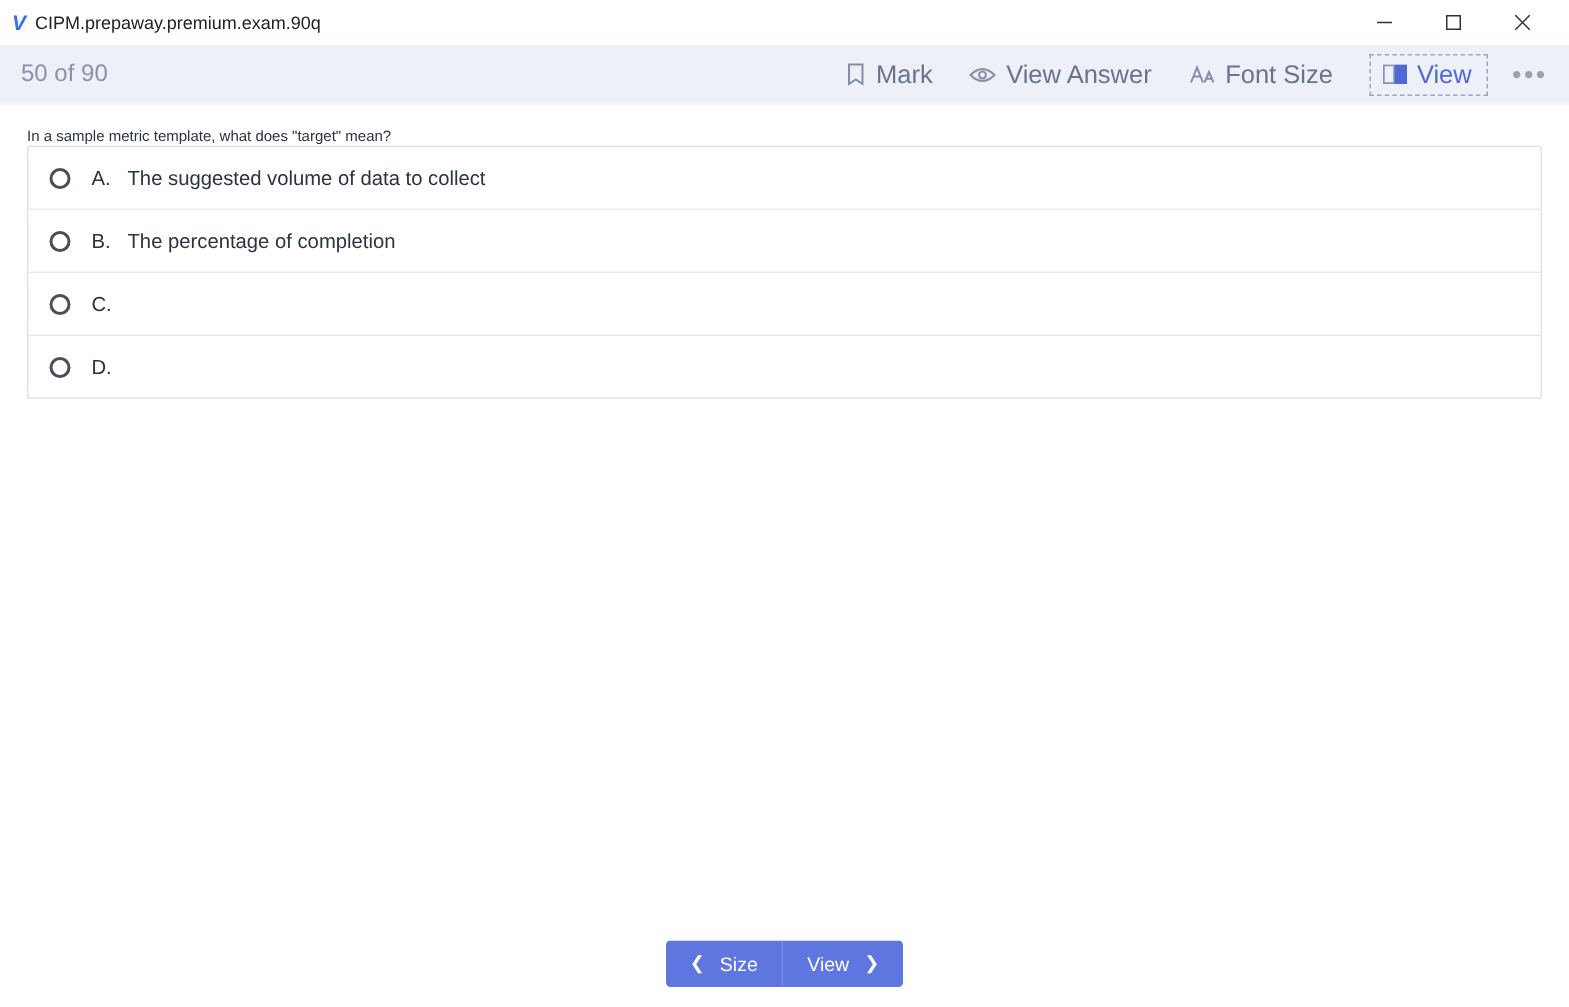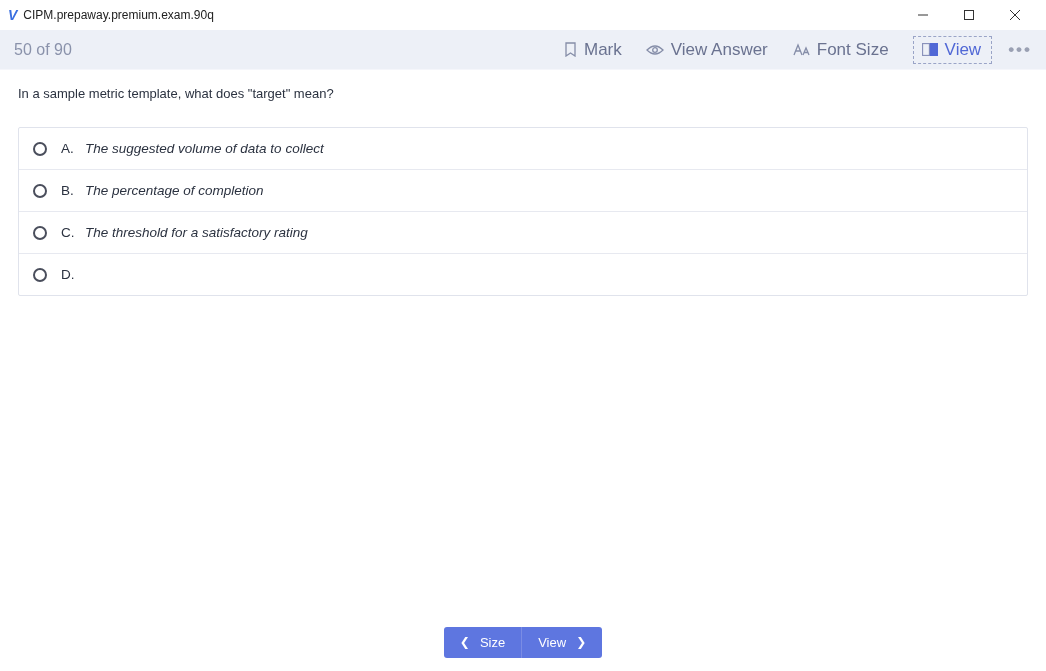--- a/index.html
+++ b/index.html
@@ -80,22 +80,22 @@
   .view-btn svg { stroke:#8a92bb; }
   .more-btn { margin-left: 16px; color:#9aa0b3; letter-spacing:2px; font-weight:bold;}
 
   .content {
     flex: 1;
     padding: 16px 18px 0 18px;
     overflow: auto;
   }
   .question-text {
     color: #2b3240;
-    font-size: 13px;
-    margin-bottom: 26px;
+    font-size: 10px;
+    margin-bottom: 0;
   }
   .options {
     border: 1px solid #e0e3ec;
     border-radius: 2px;
   }
   .option-row {
     display: flex;
     align-items: center;
     padding: 13px 14px;
     border-bottom: 1px solid #e7e9f0;
@@ -112,21 +112,20 @@
   }
   .opt-letter {
     color: #2b3240;
     font-size: 13.5px;
     margin-right: 6px;
     width: 18px;
   }
   .opt-text {
     color: #2b3240;
     font-size: 13.5px;
-    font-style: italic;
   }
 
   .footer {
     height: 58px;
     display: flex;
     align-items: center;
     justify-content: center;
   }
   .nav-pair {
     display: flex;
@@ -234,21 +233,20 @@
 
     <div class="option-row">
       <span class="radio"></span>
       <span class="opt-letter">B.</span>
       <span class="opt-text">The percentage of completion</span>
     </div>
 
     <div class="option-row">
       <span class="radio"></span>
       <span class="opt-letter">C.</span>
-      <span class="opt-text">The threshold for a satisfactory rating</span>
     </div>
 
     <div class="option-row">
       <span class="radio"></span>
       <span class="opt-letter">D.</span>
     </div>
 
   </div>
 </div>
 

